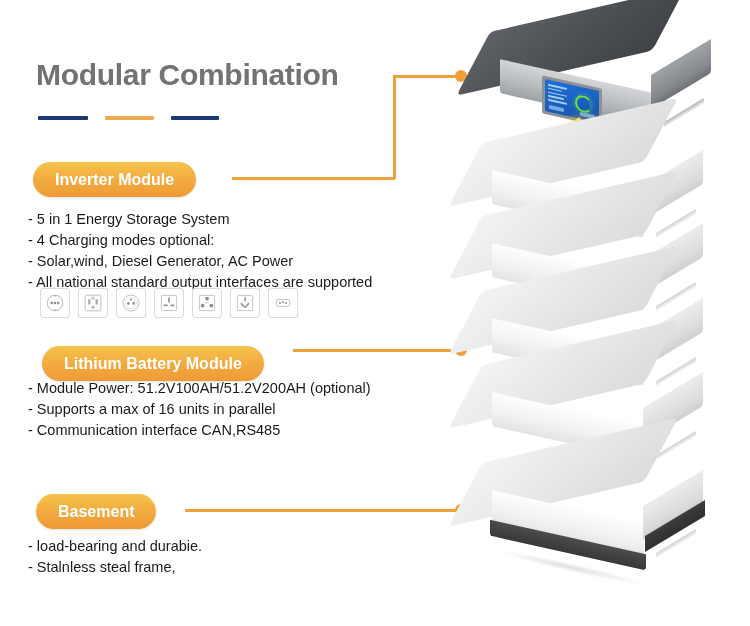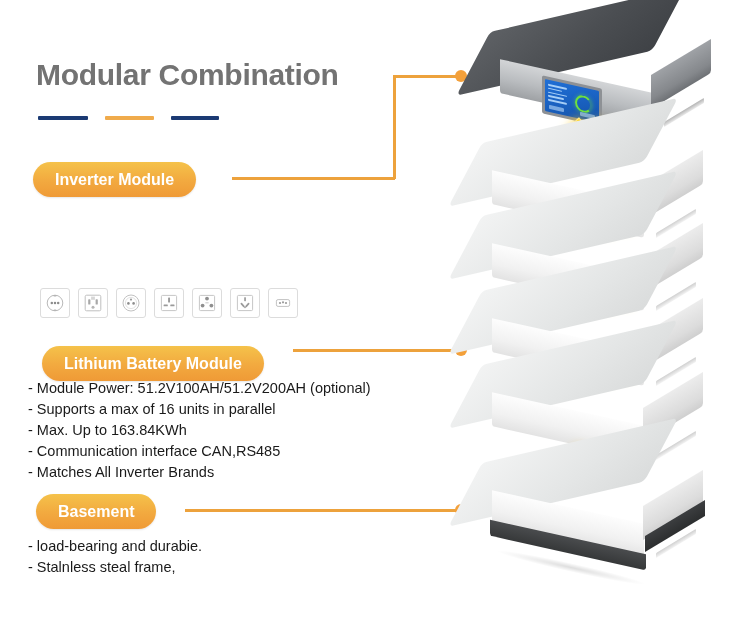--- a/index.html
+++ b/index.html
@@ -185,20 +185,26 @@
 
     <div id="page-title">Modular Combination</div>
 
     <div id="title-rules">
       <span class="rule navy r1"></span>
       <span class="rule amber r2"></span>
       <span class="rule navy r3"></span>
     </div>
 
     <div class="pill" id="pill-inverter">Inverter Module</div>
+    <div class="body-block" id="text-inverter">
+      <div>- 5 in 1 Energy Storage System</div>
+      <div>- 4 Charging modes optional:</div>
+      <div>- Solar,wind, Diesel Generator, AC Power</div>
+      <div>- All national standard output interfaces are supported</div>
+    </div>
 
     <div id="socket-row">
       <div class="socket">
         <svg width="22" height="22" viewBox="0 0 22 22">
           <circle cx="11" cy="11" r="7.8" fill="none" stroke="#b9b9b9" stroke-width="1"></circle>
           <circle cx="7.8" cy="11" r="1.25" fill="#8c8c8c"></circle>
           <circle cx="11" cy="11" r="1.25" fill="#8c8c8c"></circle>
           <circle cx="14.2" cy="11" r="1.25" fill="#8c8c8c"></circle>
           <rect x="9.6" y="2.9" width="2.8" height="1.5" rx="0.5" fill="#b5b5b5"></rect>
           <rect x="9.6" y="17.6" width="2.8" height="1.5" rx="0.5" fill="#b5b5b5"></rect>
@@ -254,23 +260,21 @@
           <circle cx="11" cy="10.3" r="1.1" fill="#9a9a9a"></circle>
           <circle cx="14" cy="11" r="1.1" fill="#9a9a9a"></circle>
         </svg>
       </div>
     </div>
 
     <div class="pill" id="pill-battery">Lithium Battery Module</div>
     <div class="body-block" id="text-battery">
       <div>- Module Power: 51.2V100AH/51.2V200AH (optional)</div>
       <div>- Supports a max of 16 units in parallel</div>
-      <div>- Max. Up to 163.84KWh</div>
       <div>- Communication interface CAN,RS485</div>
-      <div>- Matches All Inverter Brands</div>
     </div>
 
     <div class="pill" id="pill-basement">Basement</div>
     <div class="body-block" id="text-basement">
       <div>- load-bearing and durabie.</div>
       <div>- Stalnless steal frame,</div>
     </div>
   </div>
 
   <div>

